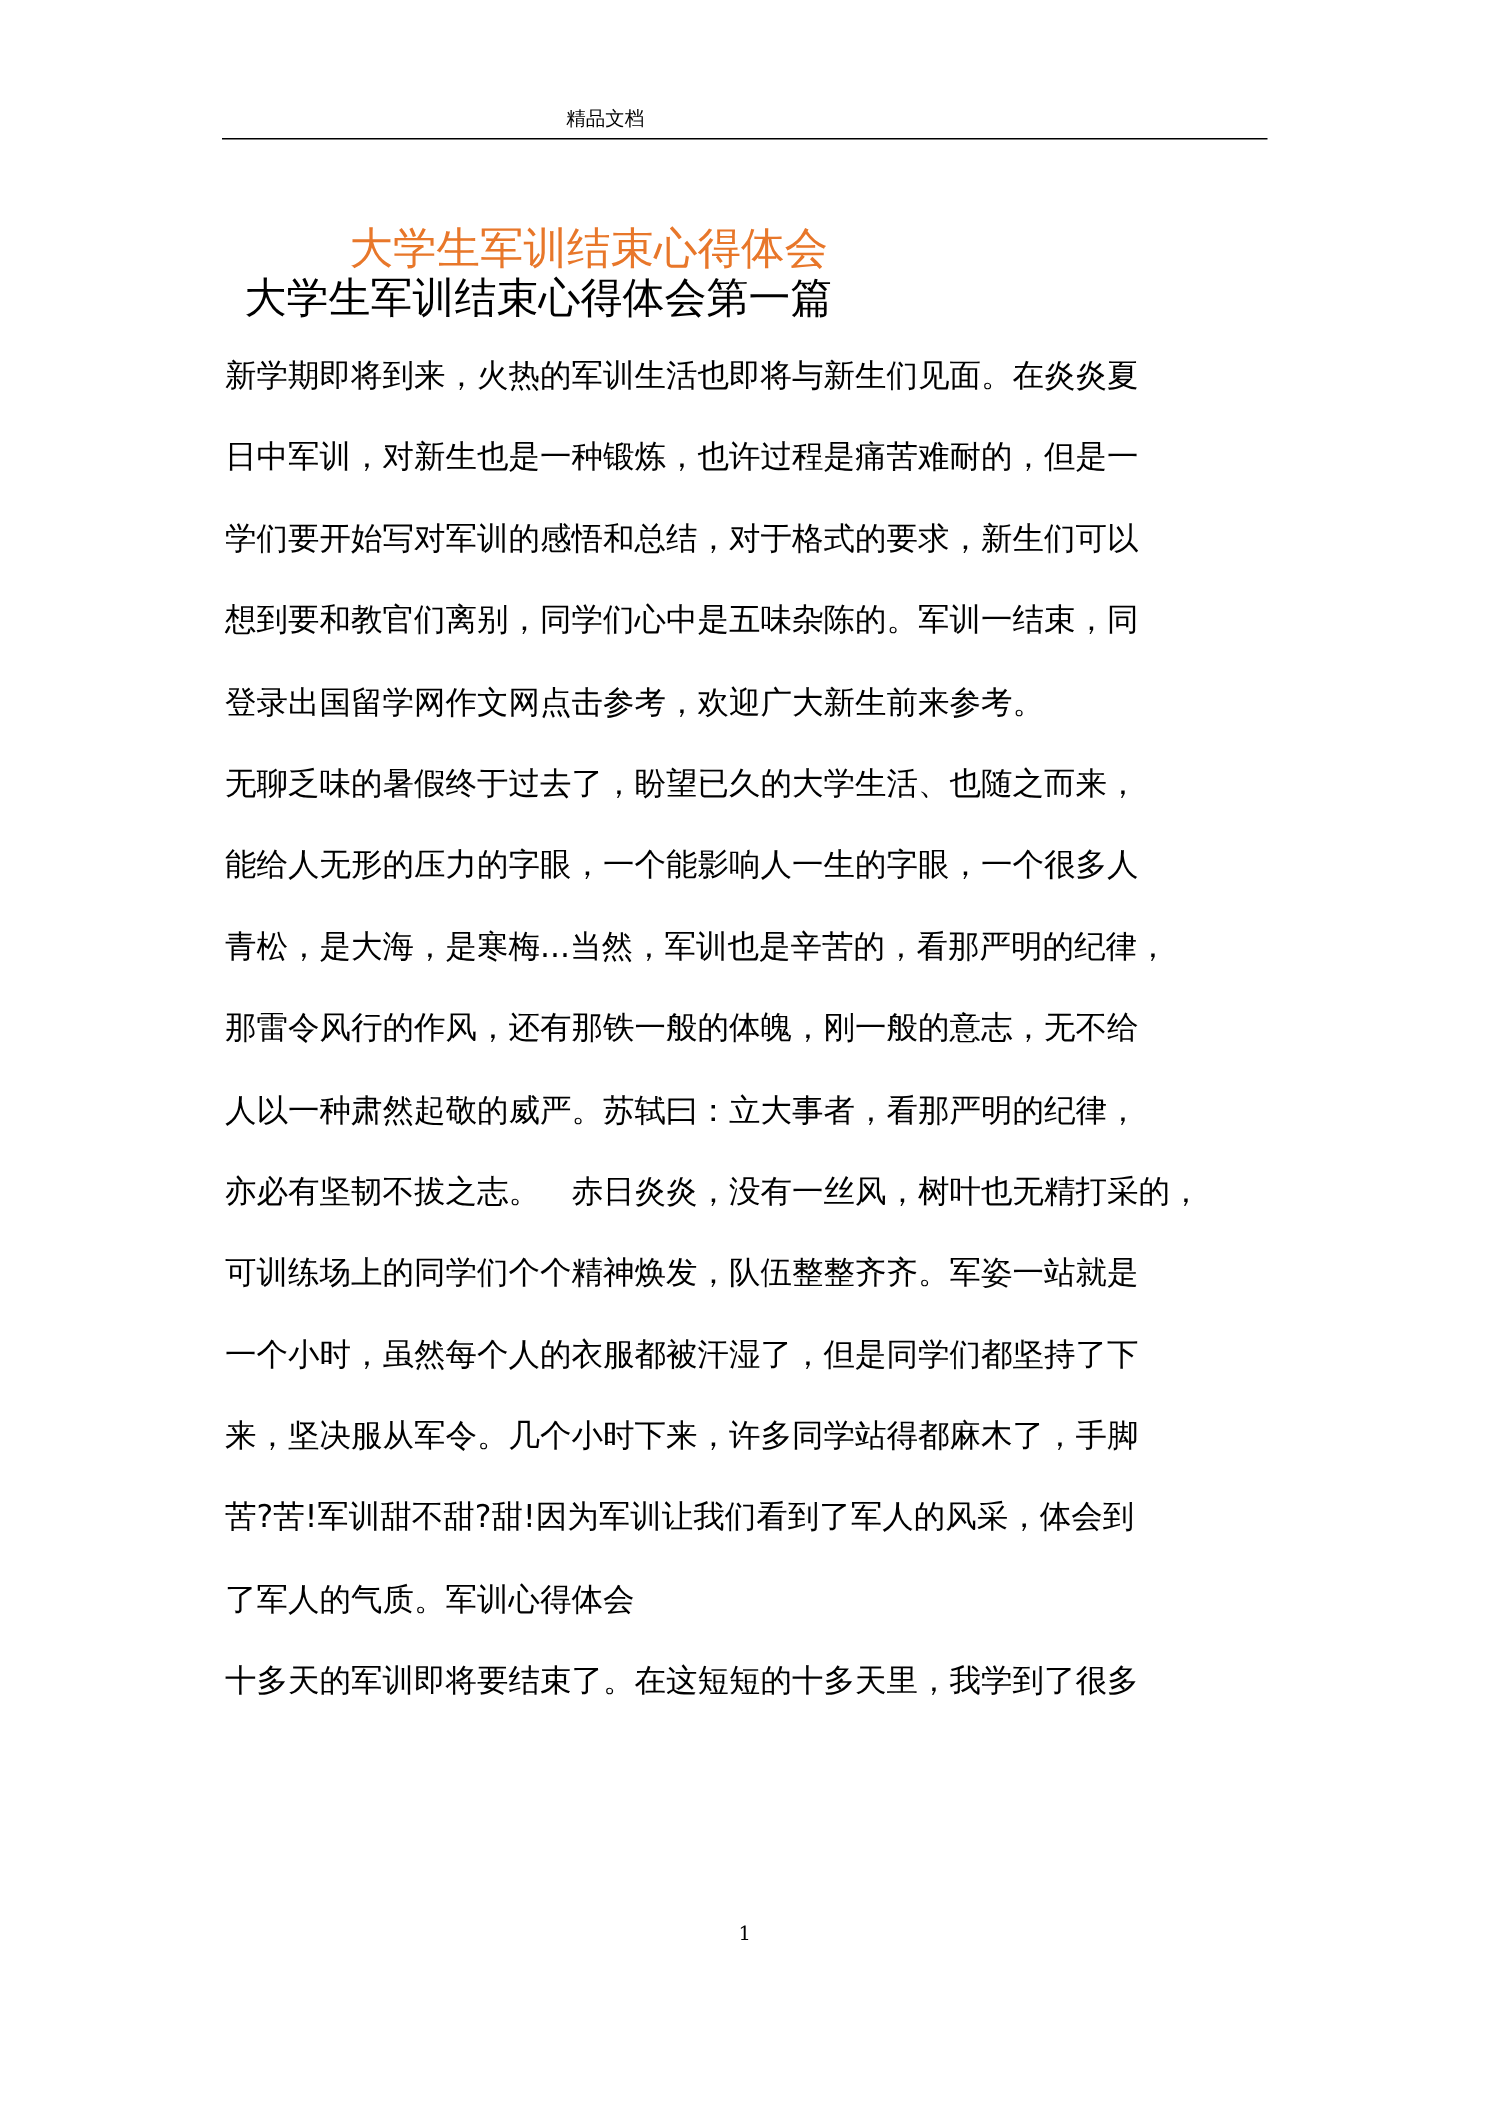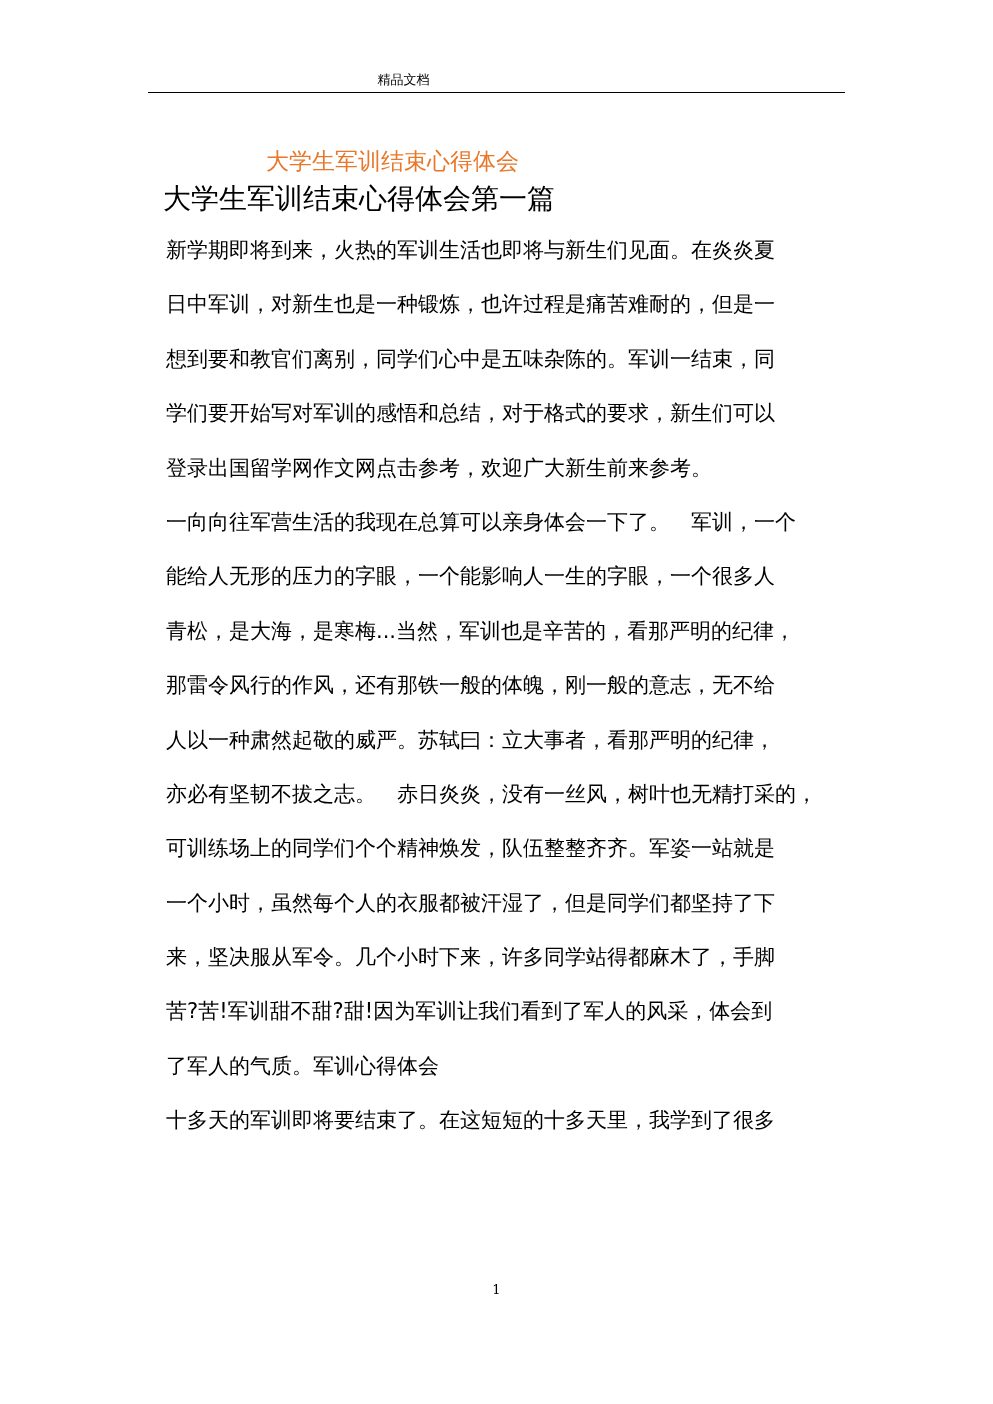--- a/index.html
+++ b/index.html
@@ -31,21 +31,21 @@
       width: 697px;
       height: 0;
       border-top: 1.5px solid #000000;
     }
     .doc-title {
       position: absolute;
       top: 131px;
       left: 0;
       width: 785px;
       text-align: center;
-      font-size: 23px;
+      font-size: 29px;
       line-height: 30px;
       color: #E8772A;
       font-weight: normal;
     }
     .section-heading {
       position: absolute;
       top: 185px;
       left: 163px;
       font-size: 28px;
       line-height: 28px;
@@ -55,21 +55,20 @@
       position: absolute;
       top: 236px;
       left: 150px;
       width: 700px;
     }
     .line {
       height: 54.4px;
       font-size: 21px;
       line-height: 28px;
       white-space: nowrap;
-      margin-left: 16px;
     }
     .page-number {
       position: absolute;
       top: 1282px;
       left: 0;
       width: 993px;
       text-align: center;
       font-family: "DejaVu Serif", "Liberation Serif", serif;
       font-size: 13px;
       line-height: 16px;
@@ -81,24 +80,24 @@
 <div class="header-text">精品文档</div>
 <div class="header-rule"></div>
 
 <h1 class="doc-title" style="color: rgb(232, 119, 42);">大学生军训结束心得体会</h1>
 
 <div class="section-heading">大学生军训结束心得体会第一篇</div>
 
 <div class="body-lines">
   <div class="line">新学期即将到来，火热的军训生活也即将与新生们见面。在炎炎夏</div>
   <div class="line">日中军训，对新生也是一种锻炼，也许过程是痛苦难耐的，但是一</div>
+  <div class="line">学们要开始写对军训的感悟和总结，对于格式的要求，新生们可以</div>
   <div class="line">想到要和教官们离别，同学们心中是五味杂陈的。军训一结束，同</div>
-  <div class="line">学们要开始写对军训的感悟和总结，对于格式的要求，新生们可以</div>
   <div class="line">登录出国留学网作文网点击参考，欢迎广大新生前来参考。</div>
-  <div class="line">一向向往军营生活的我现在总算可以亲身体会一下了。　军训，一个</div>
+  <div class="line">无聊乏味的暑假终于过去了，盼望已久的大学生活、也随之而来，</div>
   <div class="line">能给人无形的压力的字眼，一个能影响人一生的字眼，一个很多人</div>
   <div class="line">青松，是大海，是寒梅...当然，军训也是辛苦的，看那严明的纪律，</div>
   <div class="line">那雷令风行的作风，还有那铁一般的体魄，刚一般的意志，无不给</div>
   <div class="line">人以一种肃然起敬的威严。苏轼曰：立大事者，看那严明的纪律，</div>
   <div class="line">亦必有坚韧不拔之志。　赤日炎炎，没有一丝风，树叶也无精打采的，</div>
   <div class="line">可训练场上的同学们个个精神焕发，队伍整整齐齐。军姿一站就是</div>
   <div class="line">一个小时，虽然每个人的衣服都被汗湿了，但是同学们都坚持了下</div>
   <div class="line">来，坚决服从军令。几个小时下来，许多同学站得都麻木了，手脚</div>
   <div class="line">苦?苦!军训甜不甜?甜!因为军训让我们看到了军人的风采，体会到</div>
   <div class="line">了军人的气质。军训心得体会</div>

